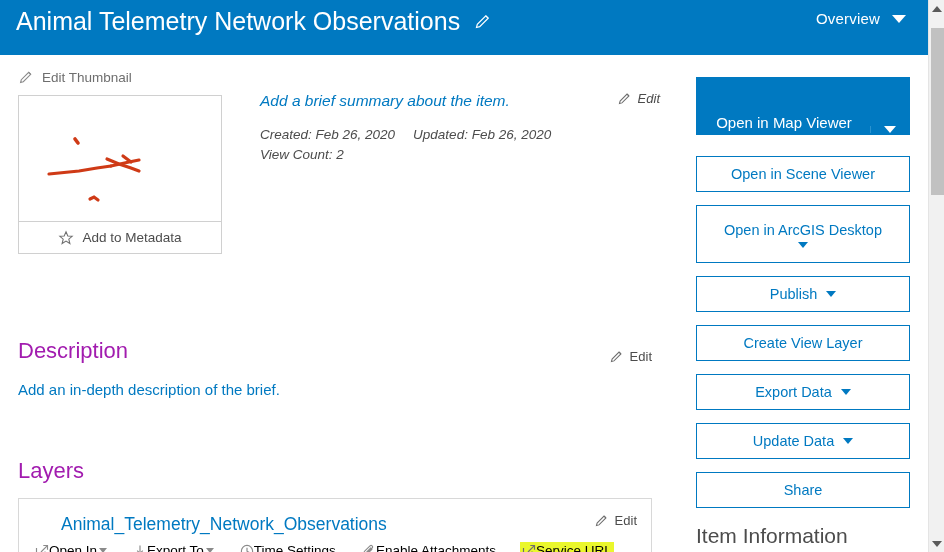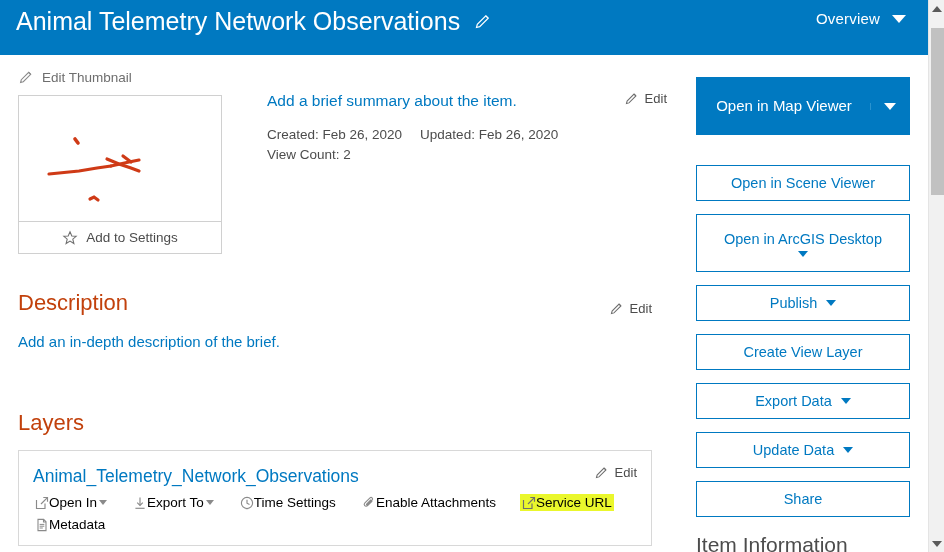--- a/index.html
+++ b/index.html
@@ -84,21 +84,21 @@
   }
   .fav-box {
     width: 204px; height: 32px;
     border: 1px solid #d0d0d0; border-top: none;
     display: flex; align-items: center; justify-content: center;
     gap: 8px; cursor: pointer;
   }
   .fav-label { color: #4c4c4c; font-size: 13.5px; }
 
   
-  .summary-block { position: absolute; left: 267px; top: 36px; width: 400px; }
+  .summary-block { position: absolute; left: 260px; top: 36px; width: 400px; font-style: italic; }
   .summary-row { display: flex; align-items: flex-start; }
   .summary-link {
     color: #0079c1; font-size: 15.5px; line-height: 20px;
     cursor: pointer; flex: 1 1 auto;
   }
   .edit-inline {
     display: flex; align-items: center; gap: 6px;
     cursor: pointer; flex: 0 0 auto; margin-left: 10px;
   }
   .edit-inline .edit-text { color: #4c4c4c; font-size: 13px; }
@@ -109,39 +109,39 @@
   .owner-link { color: #0079c1; cursor: pointer; }
   .dates-row { margin-top: 14px; font-size: 13.5px; color: #4c4c4c; line-height: 20px; }
   .dates-row .gap { display: inline-block; width: 18px; }
 
   
   .section {
     position: absolute; left: 18px; width: 634px;
   }
   .section-head-row { display: flex; align-items: flex-end; }
   .section-title {
-    font-size: 22px; color: #c2410c; font-weight: 400; flex: 1 1 auto;
+    font-size: 22px; color: #a21caf; font-weight: 400; flex: 1 1 auto; margin-top: 48px;
   }
   .desc-link {
     display: block; margin-top: 17px;
     color: #0079c1; font-size: 15px; cursor: pointer;
   }
 
   
   .layers-card {
     margin-top: 14px;
     border: 1px solid #d8d8d8;
     background: #fff;
     padding: 14px 14px 12px 14px;
     position: relative;
   }
   .layer-title-row { display: flex; align-items: flex-start; }
   .layer-name {
     color: #0079c1; font-size: 17.5px; line-height: 22px;
-    flex: 1 1 auto; cursor: pointer;
+    flex: 1 1 auto; cursor: pointer; margin-left: 28px;
   }
   .layer-actions {
     display: flex; flex-wrap: wrap;
     column-gap: 22px; row-gap: 5px;
     margin-top: 7px;
   }
   .layer-action {
     display: flex; align-items: center; gap: 0;
     font-size: 13.5px; color: #000000; cursor: pointer;
     padding: 1px 2px;
@@ -164,22 +164,22 @@
     font-size: 14.5px;
     font-family: "Liberation Sans", sans-serif;
     display: flex; align-items: center; justify-content: center;
     cursor: pointer; margin-bottom: 13px;
     text-align: center; line-height: 19px;
     padding: 0 6px;
   }
   .btn-h { height: 36px; }
   .btn-primary {
     background: #0079c1; color: #fff;
-    height: 58px; padding: 1px; margin-bottom: 30px;
-    display: flex; align-items: center;
+    height: 58px; padding: 1px; margin-bottom: 21px;
+    display: flex; align-items: flex-end;
   }
   .btn-primary .main {
     flex: 1 1 auto;
     display: flex; align-items: center; justify-content: center;
     font-size: 15px; line-height: 20px; text-align: center;
   }
   .btn-primary .split {
     flex: 0 0 38px;
     border-left: 1px solid #2a93cf;
     display: flex; align-items: center; justify-content: center;
@@ -293,21 +293,21 @@
               <path d="M71 103 L75 101 L79 104"></path>
             </g>
           </svg>
         </div>
         <div class="fav-box">
           <span>
             <svg width="16" height="16" viewBox="0 0 16 16">
               <path d="M8 1.8 L9.8 6.0 L14.2 6.3 L10.8 9.2 L11.9 13.5 L8 11.1 L4.1 13.5 L5.2 9.2 L1.8 6.3 L6.2 6.0 Z" fill="none" stroke="#6e6e6e" stroke-width="1.05"></path>
             </svg>
           </span>
-          <span class="fav-label">Add to Settings</span>
+          <span class="fav-label">Add to Metadata</span>
         </div>
       </div>
 
       <div class="summary-block">
         <div class="summary-row">
           <span class="summary-link">Add a brief summary about the item.</span>
           <span class="edit-inline">
             <span>
               <svg width="15" height="15" viewBox="0 0 16 16">
                 <path d="M2.6 13.4 L3.3 10.7 L10.7 3.3 L12.7 5.3 L5.3 12.7 Z" fill="none" stroke="#6e6e6e" stroke-width="1.1"></path>

